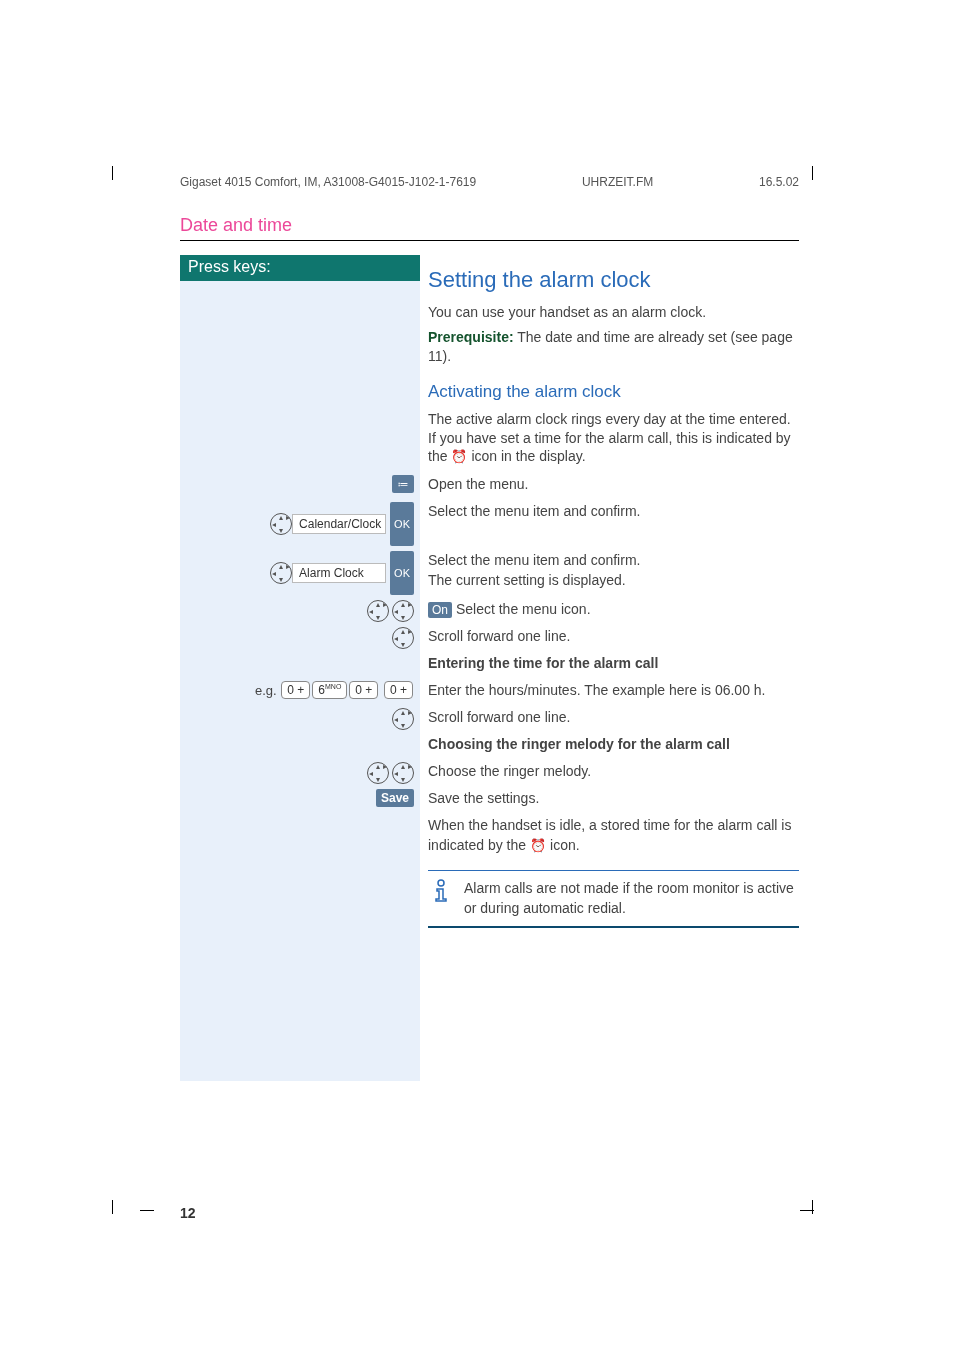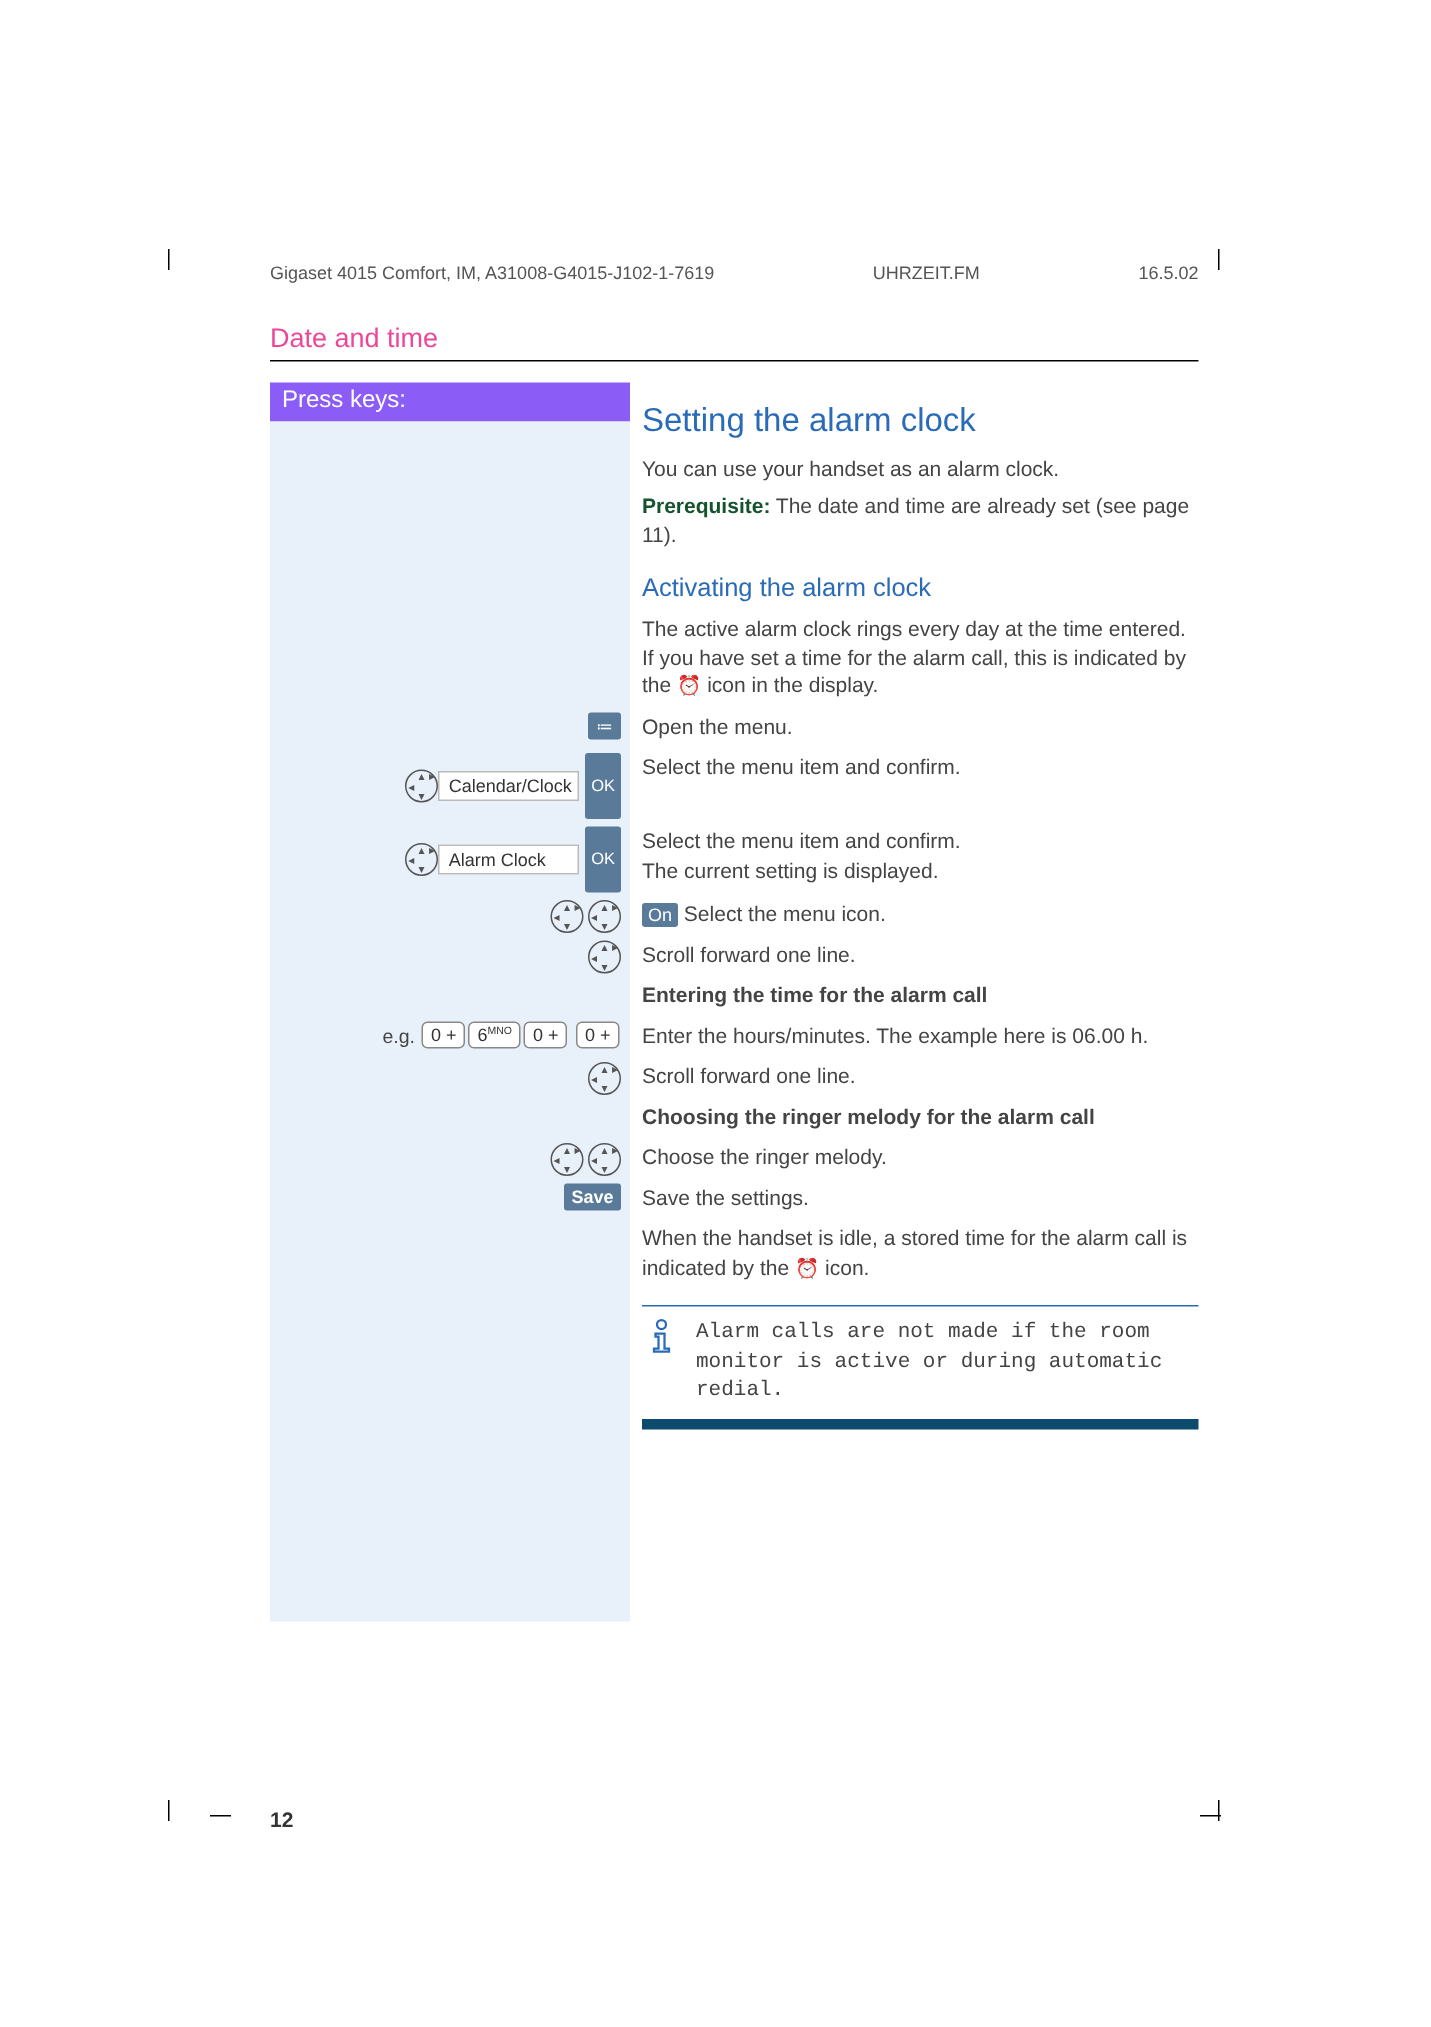--- a/index.html
+++ b/index.html
@@ -20,21 +20,21 @@
   .section-title {
     position: absolute; top: 215px; left: 180px; right: 155px;
     font-size: 18px; color: #ec4899;
     border-bottom: 1px solid #000; padding-bottom: 4px;
     font-family: Arial, sans-serif;
   }
   .press-keys-band {
     position: absolute;
     top: 255px; left: 180px;
     width: 240px; height: 26px;
-    background: #8b5cf6;
+    background: #0f766e;
     color: #fff;
     font-size: 16px;
     padding: 3px 8px;
   }
   .left-col {
     position: absolute;
     top: 281px; left: 180px;
     width: 240px;
     background: #e8f0fa;
     height: 800px;
@@ -72,22 +72,22 @@
   .dpad .l{position:absolute;left:1px;font-size:8px;}
   .dpad .r{position:absolute;right:1px;font-size:8px;}
   .keycap {
     border:1px solid #888; border-radius:4px; padding:1px 5px; font-size:12px;
     color:#333; background:#fff; display:inline-block; margin:0 1px;
   }
   .on-badge { background:#5a7a9a; color:#fff; font-size:12px; padding:1px 4px; border-radius:2px;}
   .save-badge { background:#5a7a9a; color:#fff; font-size:12px; padding:2px 5px; border-radius:2px;font-weight:bold;}
   .alarm-icon { font-size:13px; }
   .info-box {
-    border-top:1px solid #2a6bb8; border-bottom:7px solid #0c4a6e;
-    padding:8px 4px; margin-top:10px; display:flex; gap:14px;font-family:Liberation Mono, monospace;
+    border-top:1px solid #2a6bb8; border-bottom:2px solid #0c4a6e;
+    padding:8px 4px; margin-top:10px; display:flex; gap:14px;
   }
   .info-glyph { color:#2a6bb8; font-size:22px; line-height:1; }
   .page-num { position:absolute; bottom:130px; left:180px; font-weight:bold; font-size:14px;}
   .crop-mark-v { position:absolute; width:1px; height:14px; background:#000;}
   .crop-mark-h { position:absolute; height:1px; width:14px; background:#000;}
   
   
   .rows-area { position:absolute; top:470px; left:180px; right:155px; }
   .rows-area .r { display:flex; align-items:flex-start; margin:5px 0; min-height:22px;}
   .rows-area .lft { width:240px; background:transparent; display:flex; justify-content:flex-end; align-items:center; padding-right:6px; flex-shrink:0;}

